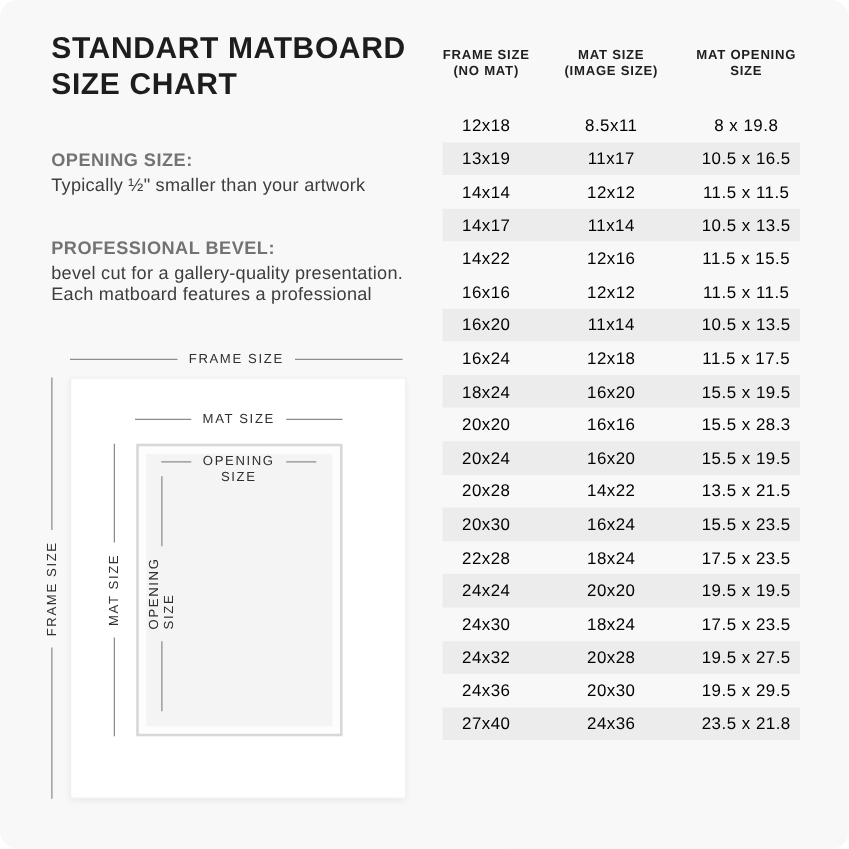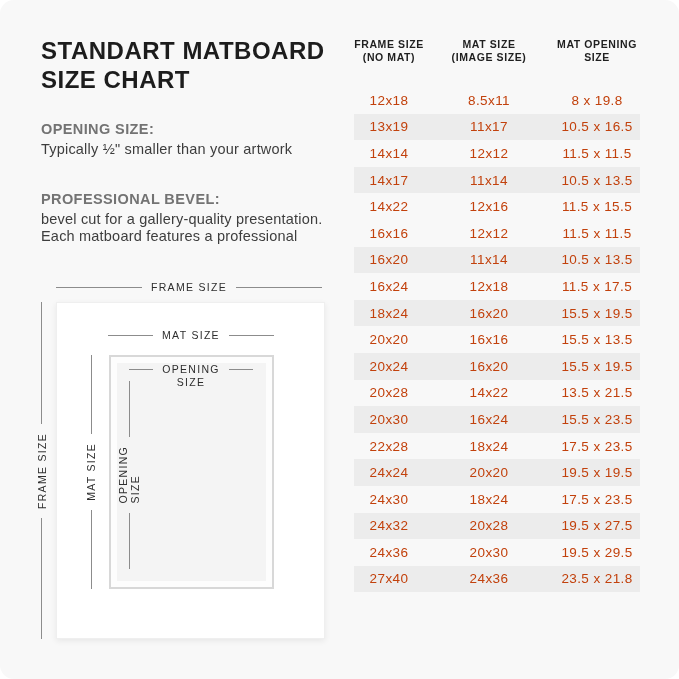--- a/index.html
+++ b/index.html
@@ -10,21 +10,21 @@
     -webkit-font-smoothing:antialiased;
   }
   .canvas{
     position:relative;width:679px;height:679px;
     background:var(--bg,#f8f8f8);
     border-radius:14px;overflow:hidden;
   }
 
   
   .title{
-    position:absolute;left:41px;top:36px;width:300px;
+    position:absolute;left:41px;top:24px;width:300px;
     font-size:24px;line-height:29px;font-weight:700;
     letter-spacing:0.5px;color:#1d1d1d;
   }
   .section{position:absolute;left:41px;}
   .section-heading{
     font-size:14.5px;font-weight:700;letter-spacing:0.4px;
     color:#737373;margin-bottom:4px;
   }
   .section-line{
     font-size:14.5px;line-height:16.5px;color:#3d3d3d;
@@ -74,21 +74,21 @@
     text-align:center;font-size:10.5px;font-weight:700;
     letter-spacing:0.6px;line-height:13px;color:#1f1f1f;
   }
   .tbody{margin-top:23px;}
   .trow{
     display:grid;grid-template-columns:70px 130px 86px;
     height:26.6px;align-items:center;
   }
   .trow.striped{background:var(--stripe,#ececec);}
   .tcell{
-    text-align:center;font-size:13.5px;color:#c2410c;letter-spacing:0.4px;
+    text-align:center;font-size:13.5px;color:#000000;letter-spacing:0.4px;
   }
 </style>
 </head>
 <body>
 
 <div class="canvas" style="--bg: #f8f8f8; --stripe: #ececec; --line: #8c8c8c;">
 
   <div class="title">STANDART MATBOARD SIZE CHART</div>
 
   <div class="section" id="section-opening">
@@ -207,21 +207,21 @@
           <div class="tcell">11.5 x 17.5</div>
         </div>
         <div class="trow striped">
           <div class="tcell">18x24</div>
           <div class="tcell">16x20</div>
           <div class="tcell">15.5 x 19.5</div>
         </div>
         <div class="trow">
           <div class="tcell">20x20</div>
           <div class="tcell">16x16</div>
-          <div class="tcell">15.5 x 13.5</div>
+          <div class="tcell">15.5 x 28.3</div>
         </div>
         <div class="trow striped">
           <div class="tcell">20x24</div>
           <div class="tcell">16x20</div>
           <div class="tcell">15.5 x 19.5</div>
         </div>
         <div class="trow">
           <div class="tcell">20x28</div>
           <div class="tcell">14x22</div>
           <div class="tcell">13.5 x 21.5</div>

